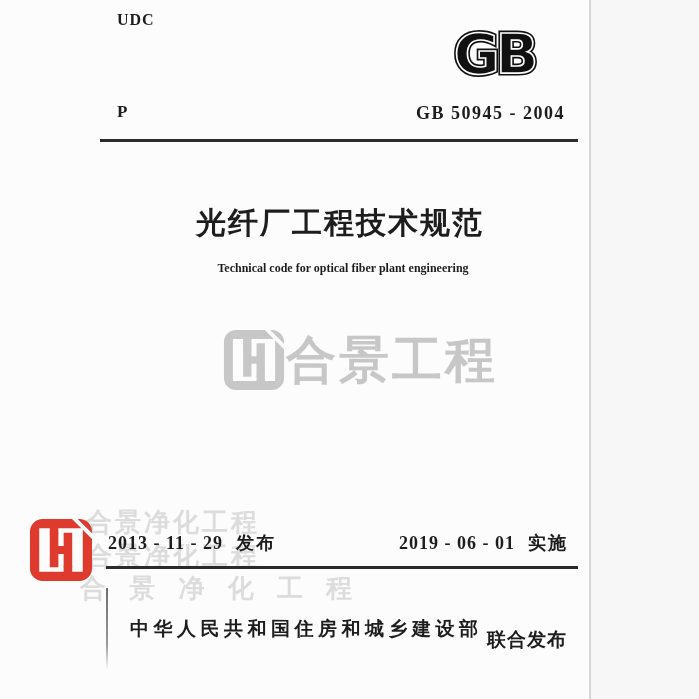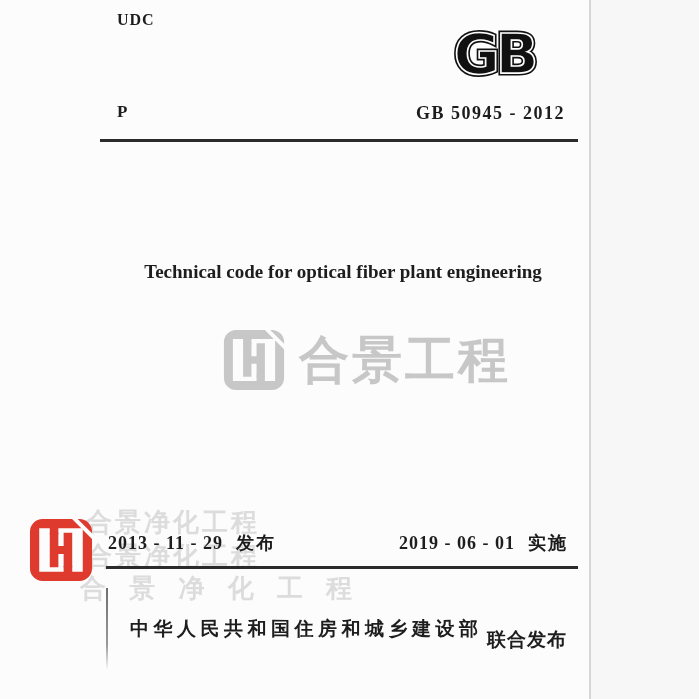--- a/index.html
+++ b/index.html
@@ -28,24 +28,24 @@
   .gb-logo { left: 439px; top: 24px; width: 110px; height: 60px; }
   .cls-p { left: 117px; top: 102px; font-size: 17px; font-weight: bold; }
   .std-num { left: 565px; top: 103px; transform: translateX(-100%);
              font-size: 18px; font-weight: bold; letter-spacing: 1.5px; white-space: nowrap; }
   .rule-top { left: 100px; top: 139px; width: 478px; height: 3px; background: #2b2b2b; }
 
   
   .title-cn { left: 340px; top: 203px; transform: translateX(-50%);
               font-size: 30px; font-weight: bold; letter-spacing: 2px; white-space: nowrap; }
   .title-en { left: 343px; top: 261px; transform: translateX(-50%);
-              font-size: 19px; font-weight: bold; white-space: nowrap; }
+              font-size: 12px; font-weight: bold; white-space: nowrap; }
 
   
-  .wm-center { left: 222px; top: 328px; display: flex; align-items: flex-end; gap: 13px;
+  .wm-center { left: 222px; top: 328px; display: flex; align-items: flex-end; 
                color: var(--watermark-gray, #c7c7c7); }
   .wm-center svg { width: 64px; height: 64px; display: block; }
   .wm-brand { font-family: "Liberation Sans", sans-serif; font-size: 50px; font-weight: bold;
               letter-spacing: 3px; white-space: nowrap; line-height: 64px; }
 
   
   .wm-faint { font-family: "Liberation Sans", sans-serif; font-weight: bold;
               color: var(--watermark-faint, #dcdcdc); white-space: nowrap; }
   .wm-l1 { left: 86px; top: 505px; font-size: 26px; letter-spacing: 3px; }
   .wm-l2 { left: 86px; top: 539px; font-size: 26px; letter-spacing: 3px; }
@@ -96,23 +96,24 @@
   <div class="abs udc">UDC</div>
 
   <div class="abs gb-logo">
     <svg viewBox="0 0 110 60">
       <text x="55" y="49" text-anchor="middle" font-family="DejaVu Sans, sans-serif" font-weight="bold" font-size="56" fill="#111" stroke="#111" stroke-width="5" letter-spacing="-4">GB</text>
       <text x="55" y="49" text-anchor="middle" font-family="DejaVu Sans, sans-serif" font-weight="bold" font-size="56" fill="none" stroke="#ffffff" stroke-width="1.6" letter-spacing="-4">GB</text>
     </svg>
   </div>
 
   <div class="abs cls-p">P</div>
-  <div class="abs std-num">GB 50945 - 2012</div>
+  <div class="abs std-num">GB 50945 - 2004</div>
   <div class="abs rule-top"></div>
 
+  <div class="abs title-cn">光纤厂工程技术规范</div>
   <div class="abs title-en">Technical code for optical fiber plant engineering</div>
 
   <div class="abs wm-center">
     <svg viewBox="0 0 100 100">
       <use href="#hlogo"></use>
     </svg>
     <span class="wm-brand">合景工程</span>
   </div>
 
   <div class="abs wm-faint wm-l1">合景净化工程</div>

